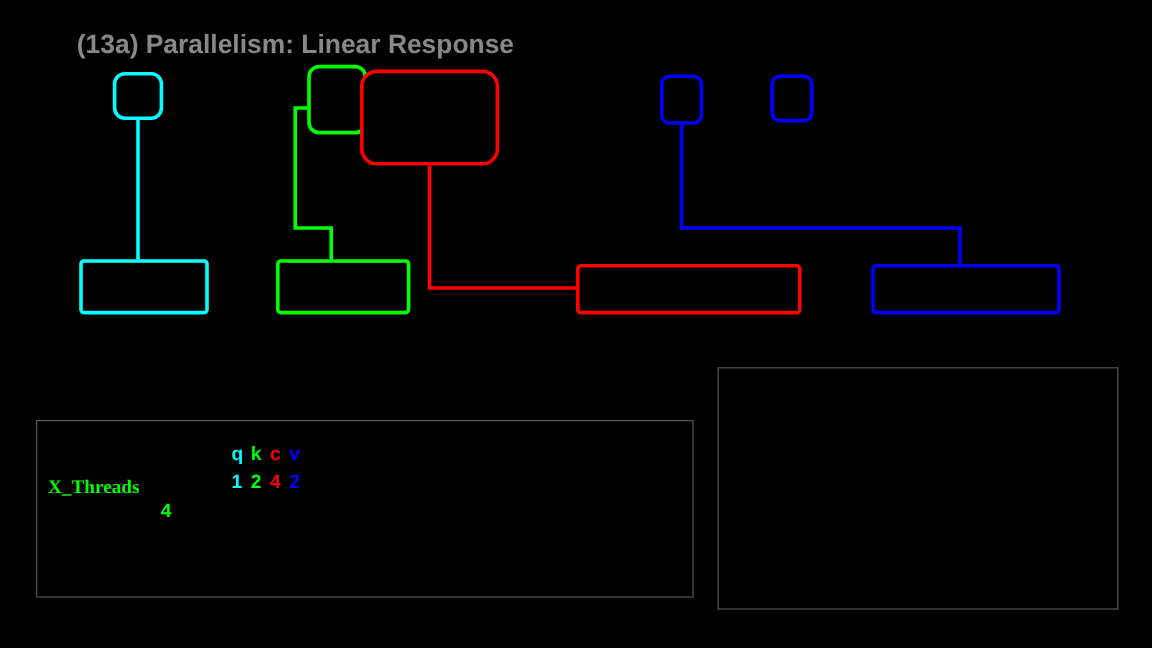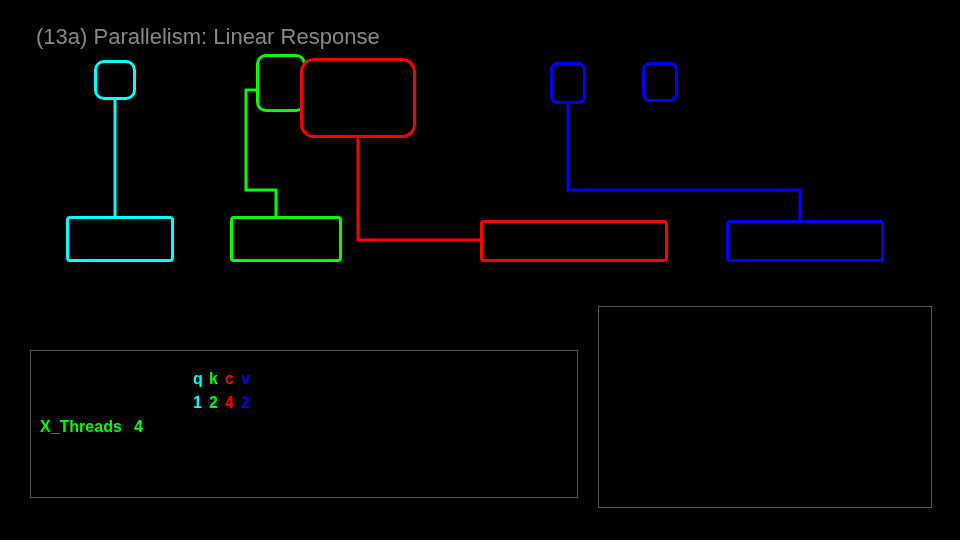--- a/index.html
+++ b/index.html
@@ -6,24 +6,24 @@
     margin: 0;
     padding: 0;
     width: 960px;
     height: 540px;
     background: #000;
     font-family: Arial, Helvetica, sans-serif;
     overflow: hidden;
   }
   .title {
     position: absolute;
-    left: 36px;
+    left: 64px;
     top: 24px;
     font-size: 22px;
-    font-weight: normal;
+    font-weight: bold;
     color: #888;
   }
   .box {
     position: absolute;
     background: #000;
     border-style: solid;
     border-radius: 10px;
     box-sizing: border-box;
   }
   .panel {
@@ -76,14 +76,14 @@
 <div class="label cyan" style="left:193px; top:370px;">q</div>
 <div class="label green" style="left:209px; top:370px;">k</div>
 <div class="label red" style="left:225px; top:370px;">c</div>
 <div class="label blue" style="left:241px; top:370px;">v</div>
 
 <div class="label cyan" style="left:193px; top:394px;">1</div>
 <div class="label green" style="left:209px; top:394px;">2</div>
 <div class="label red" style="left:225px; top:394px;">4</div>
 <div class="label blue" style="left:241px; top:394px;">2</div>
 
-<div class="label green" style="left:40px;  top:418px;">X_Threads</div>
+<div class="label green" style="left:40px;  top:398px;font-family:Liberation Serif, serif;">X_Threads</div>
 <div class="label green" style="left:134px; top:418px;">4</div>
 
 </body></html>

